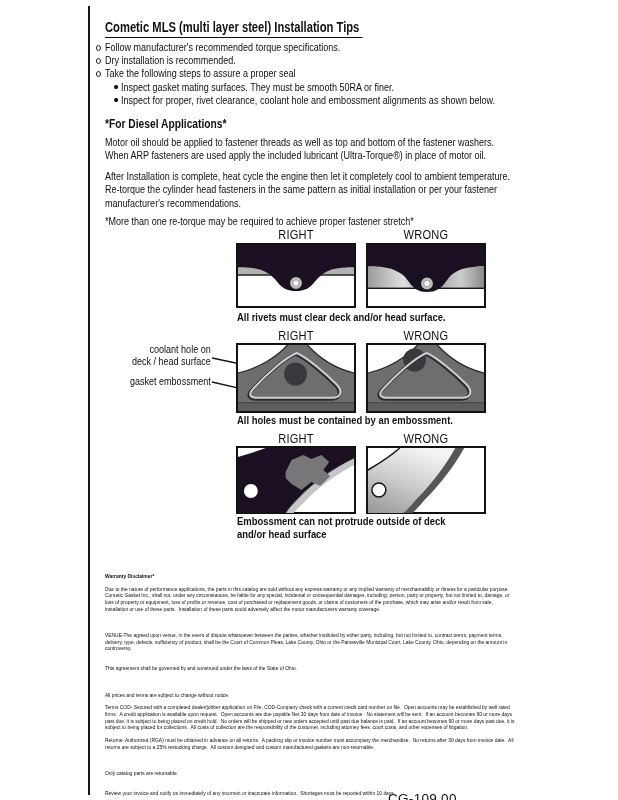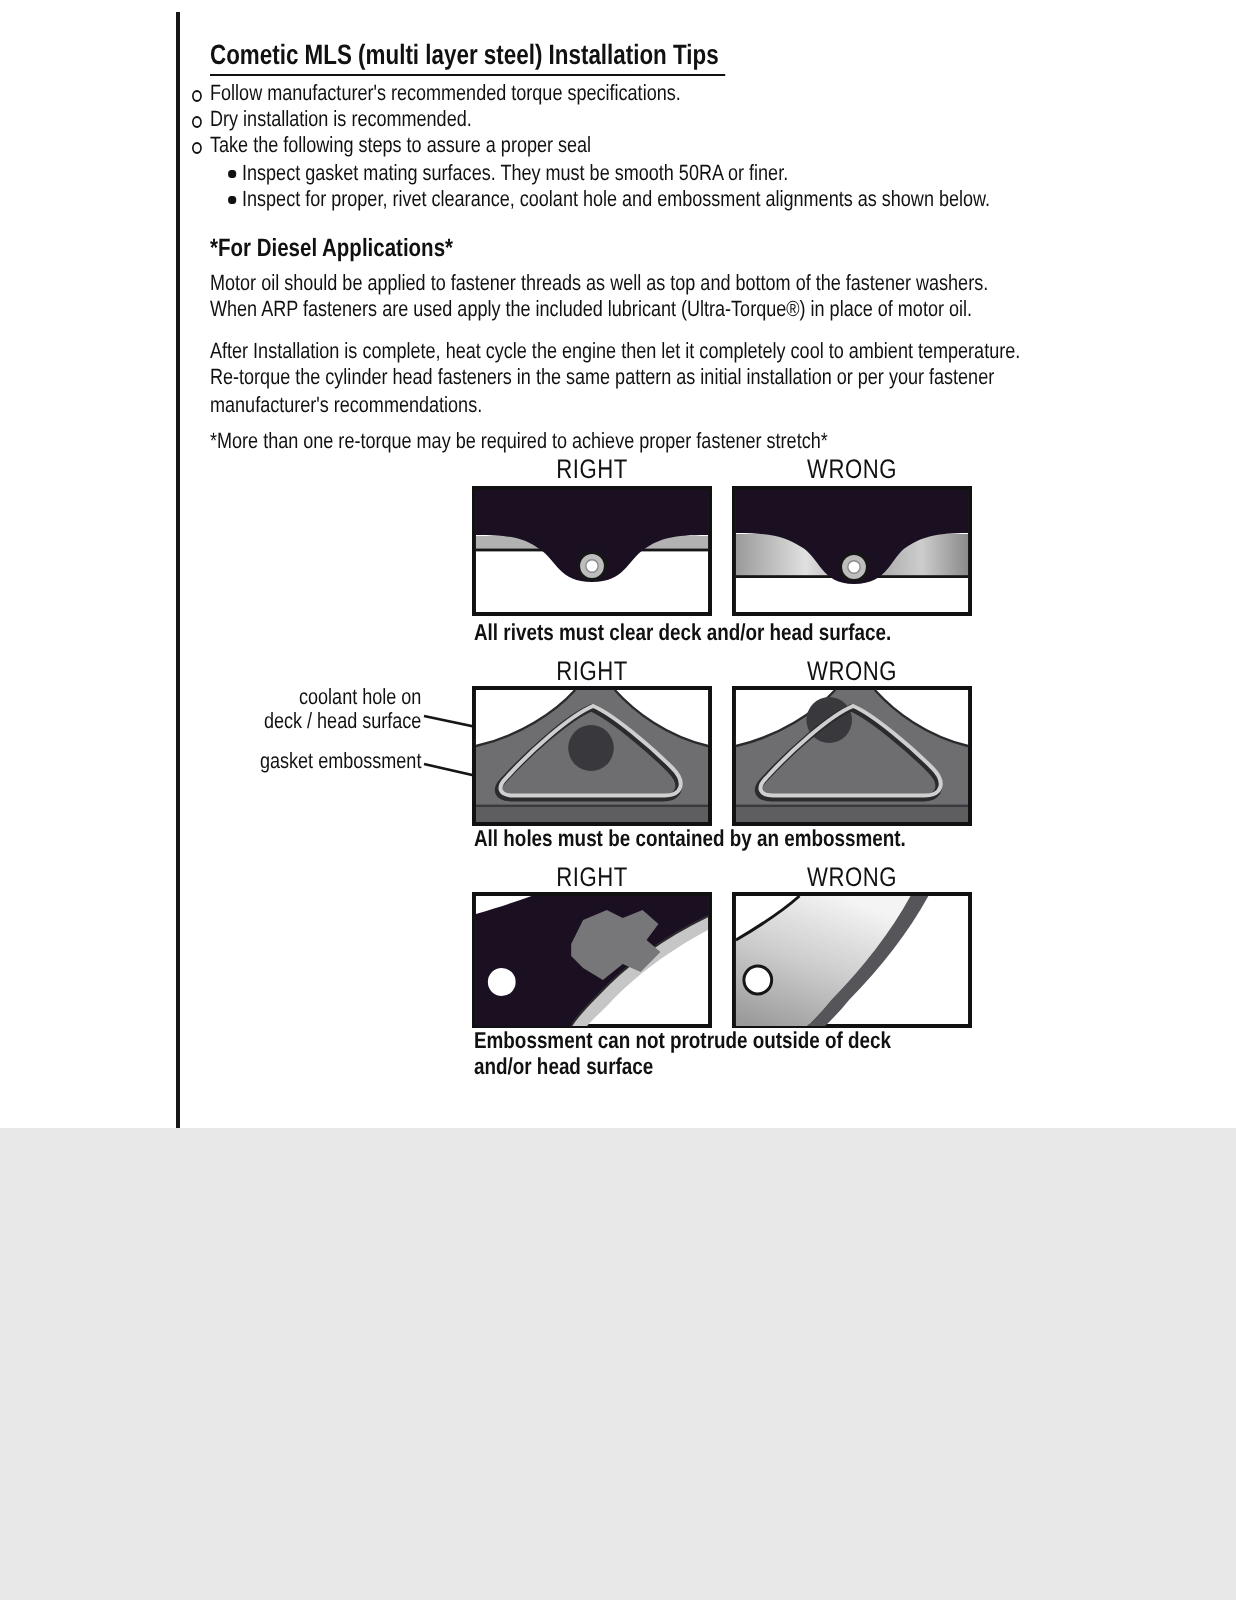--- a/index.html
+++ b/index.html
@@ -1,17 +1,17 @@
 <!DOCTYPE html>
 <html><head>
 <meta charset="utf-8">
 <style>
   html,body{margin:0;padding:0;background:#e8e8e8;}
   .page{
-    position:relative;width:618px;height:564px;background:#ffffff;
+    position:relative;width:618px;height:800px;background:#ffffff;
     font-family:"Liberation Sans","DejaVu Sans",sans-serif;color:#111;
     overflow:hidden;margin:0 auto;
   }
   .cond{transform:scaleX(0.82);transform-origin:0 0;}
   .vrule{position:absolute;left:88px;top:6px;width:2px;height:789px;background:#161616;}
 
   .title{
     position:absolute;left:105px;top:19px;font-size:14px;font-weight:bold;
     border-bottom:1.6px solid #111;padding:0 4px 2px 0;white-space:nowrap;
     transform:scaleX(0.80);transform-origin:0 0;

